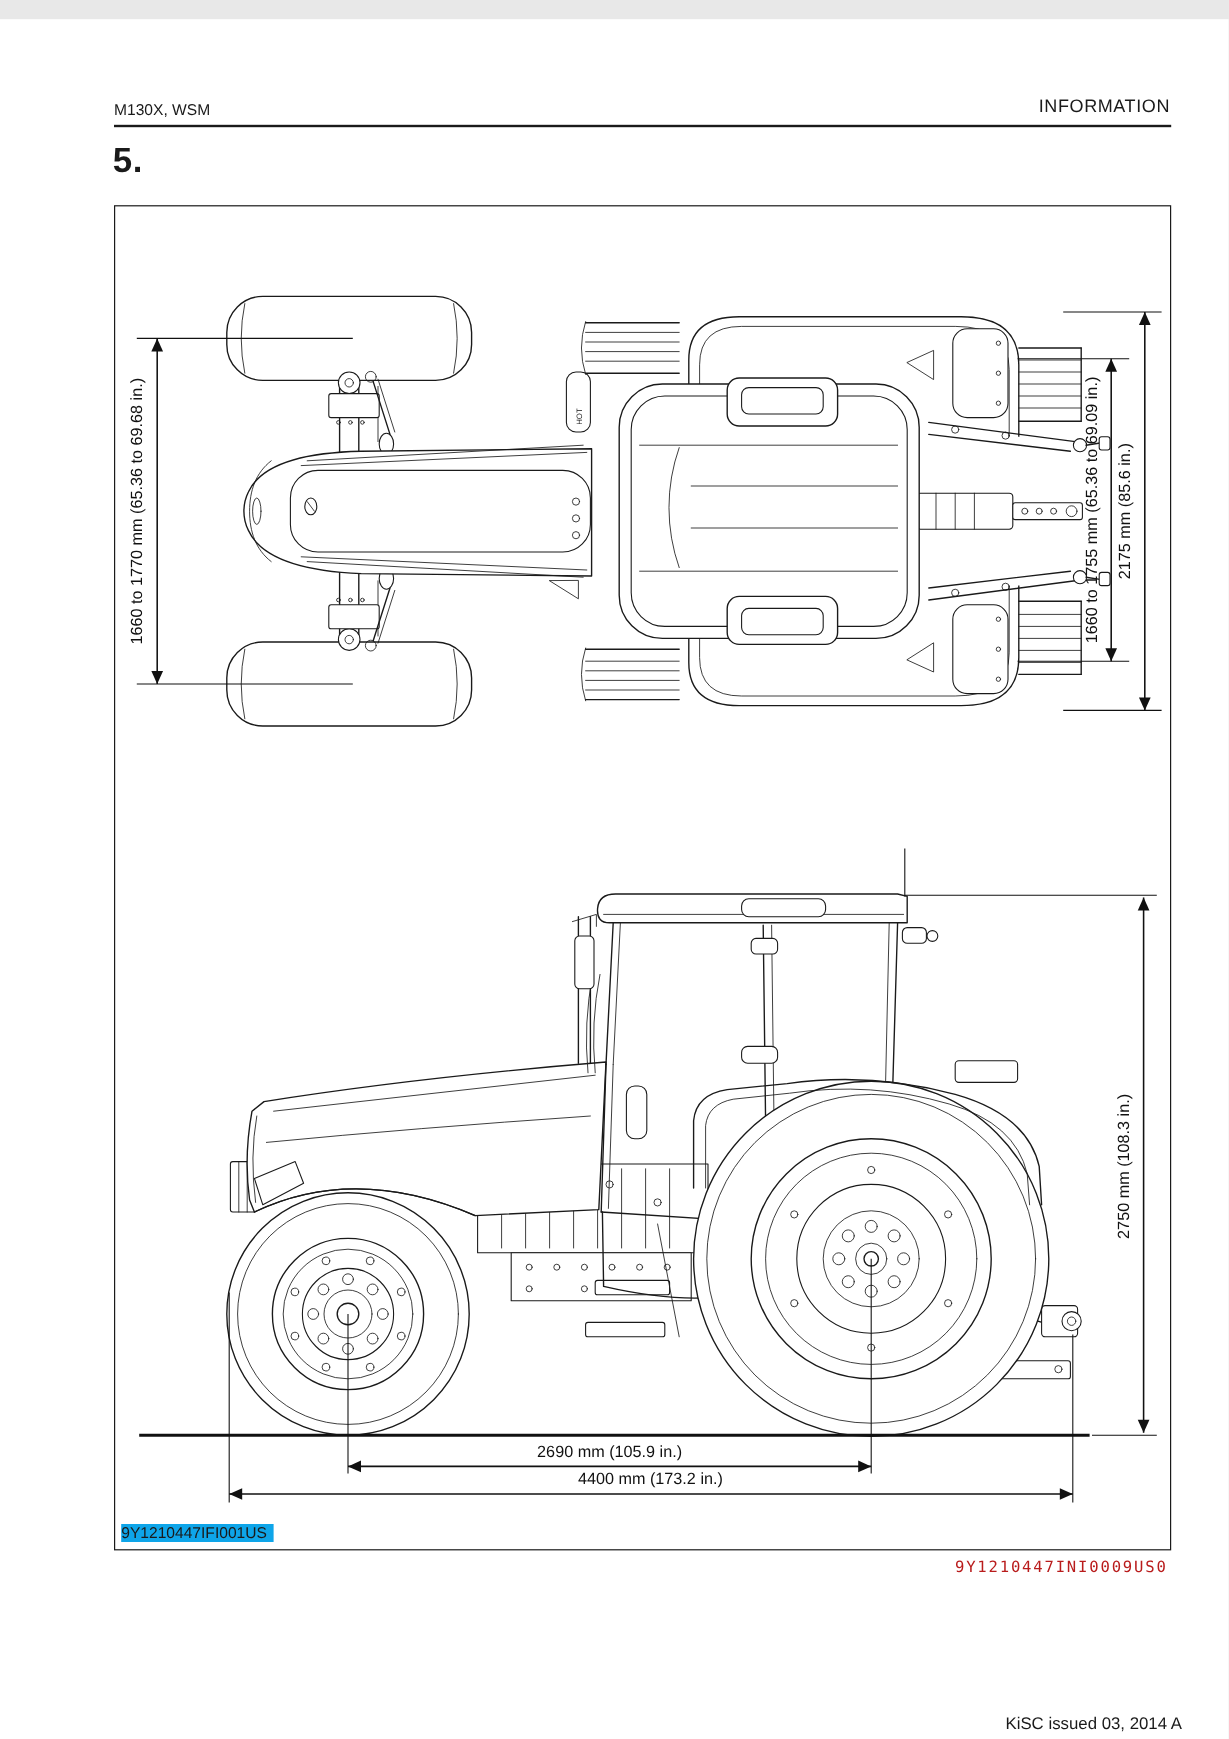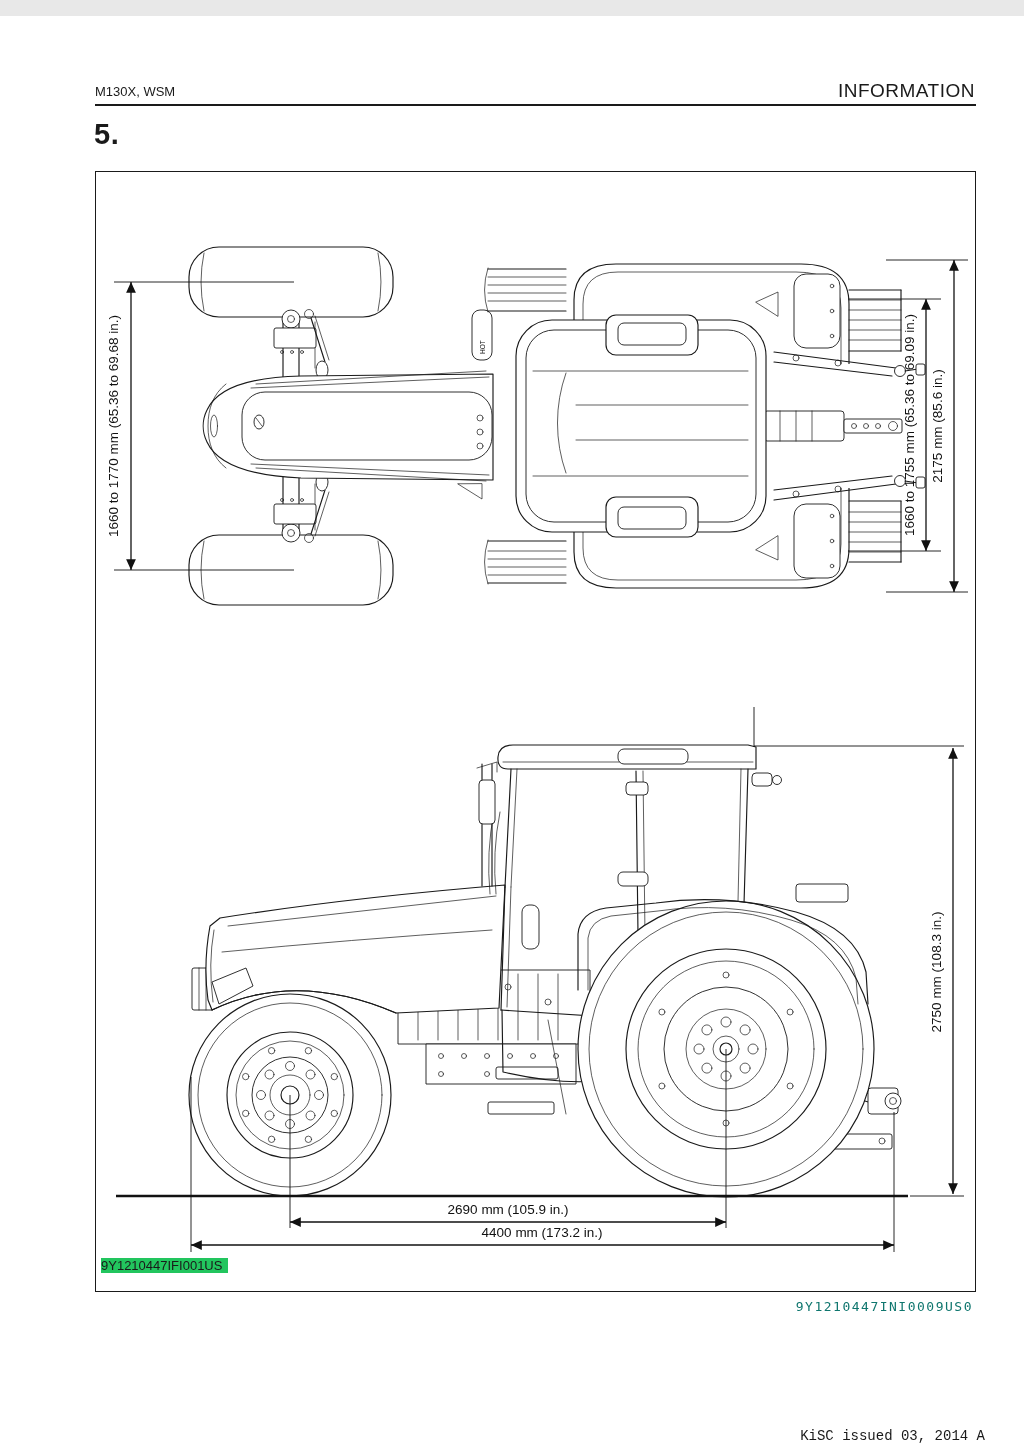--- a/index.html
+++ b/index.html
@@ -2,36 +2,36 @@
 <html><head>
 <meta charset="utf-8">
 <style>
   html,body{margin:0;padding:0;background:#e8e8e8;}
   .page{
     position:relative;width:1024px;height:1449px;background:#ffffff;
     font-family:"Liberation Sans",sans-serif;color:#1a1a1a;overflow:hidden;
     margin:16px auto;
   }
   .hdr-left{position:absolute;left:95px;top:68px;font-size:13px;}
-  .hdr-right{position:absolute;right:49px;top:64px;font-size:19px;letter-spacing:.5px;}
+  .hdr-right{position:absolute;right:49px;top:64px;font-size:15px;letter-spacing:.5px;}
   .hdr-rule{position:absolute;left:95px;top:88px;width:881px;height:2px;background:#1a1a1a;}
   .title{position:absolute;left:94px;top:102px;font-size:29px;font-weight:bold;letter-spacing:.5px;display:flex;}
   .title .no{width:54px;}
   .figure-box{
     position:absolute;left:95px;top:155px;width:881px;height:1121px;
     border:1.6px solid #1a1a1a;box-sizing:border-box;background:#fff;
   }
   .figure-box svg{position:absolute;left:0;top:0;}
-  .fig-code{position:absolute;left:5px;bottom:18px;font-size:13px;background:#22c55e;padding-right:6px;}
+  .fig-code{position:absolute;left:5px;bottom:6px;font-size:13px;background:#0ea5e9;padding-right:6px;}
   .doc-code{
     position:absolute;right:51px;top:1283px;font-family:"DejaVu Sans Mono",monospace;
-    font-size:13px;color:#0f766e;letter-spacing:1.5px;
+    font-size:13px;color:#b91c1c;letter-spacing:1.5px;
   }
   .page-num{position:absolute;left:95px;top:1352px;width:881px;text-align:center;font-size:15px;}
-  .issue-note{position:absolute;right:39px;top:1412px;font-size:14px;font-family:Liberation Mono, monospace;}
+  .issue-note{position:absolute;right:39px;top:1412px;font-size:14px;}
 
   
   .ln{fill:none;stroke:#1a1a1a;stroke-width:1.15;stroke-linecap:round;stroke-linejoin:round;}
   .lt{fill:none;stroke:#1a1a1a;stroke-width:0.7;stroke-linecap:round;}
   .wf{fill:#ffffff;stroke:#1a1a1a;stroke-width:1.15;stroke-linejoin:round;}
   .wf2{fill:#ffffff;stroke:#1a1a1a;stroke-width:0.9;stroke-linejoin:round;}
   .dim{fill:none;stroke:#111111;stroke-width:1.3;}
   .ext{fill:none;stroke:#111111;stroke-width:0.9;}
   .gnd{fill:none;stroke:#111111;stroke-width:2.4;}
   .dt{font-family:"Liberation Sans",sans-serif;font-size:13.5px;fill:#111;}

